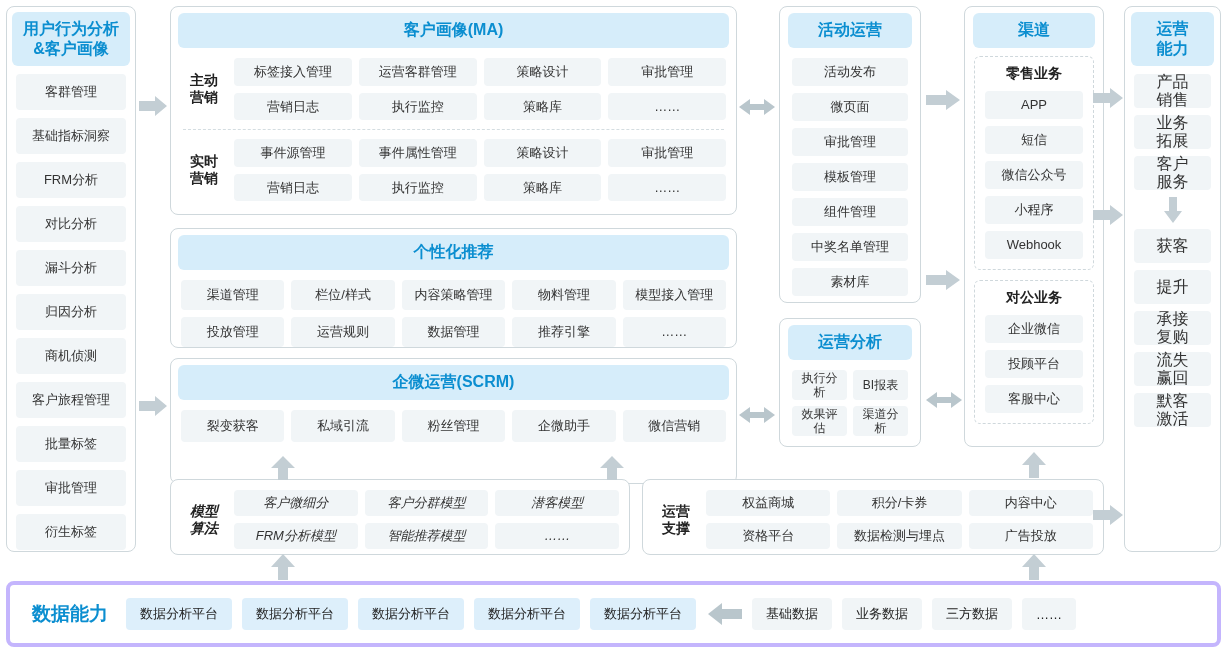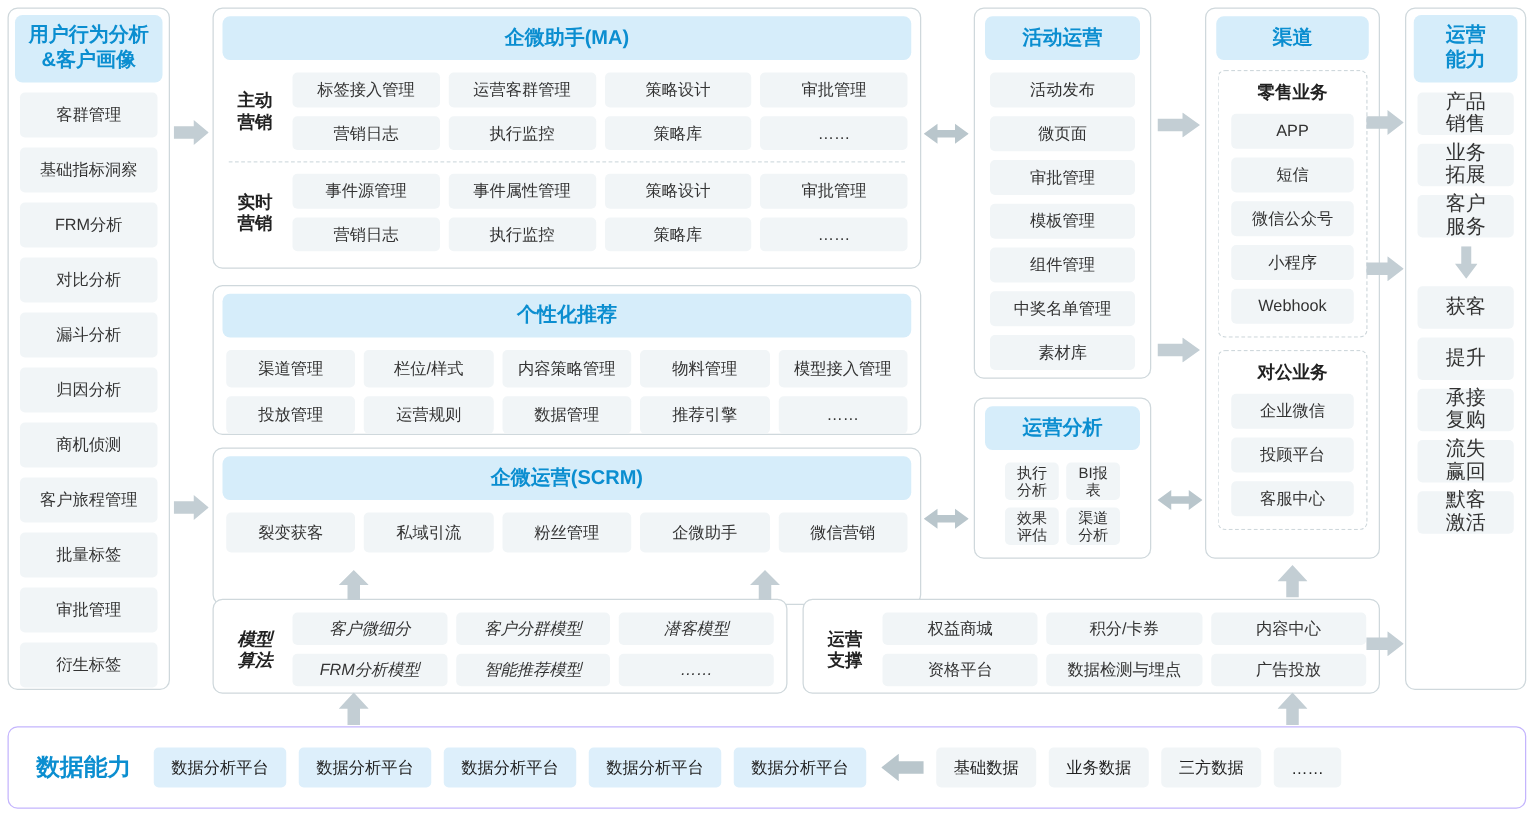--- a/index.html
+++ b/index.html
@@ -114,21 +114,21 @@
   #support-grid .cell { height: 26px; }
 
   
   #act-panel { left: 779px; top: 6px; width: 142px; height: 297px; }
   #act-panel .panel-title { margin: 6px 8px 10px 8px; }
   #act-panel .cell { height: 28px; margin: 0 12px 7px 12px; }
 
   
   #ana-panel { left: 779px; top: 318px; width: 142px; height: 129px; }
   #ana-panel .panel-title { margin: 6px 8px 10px 8px; }
-  #ana-grid { grid-template-columns: 1fr 1fr; margin: 0 24px; gap: 6px; }
+  #ana-grid { grid-template-columns: 1fr 1fr; margin: 0 12px; gap: 6px; }
   #ana-grid .cell { height: 30px; font-size: 12px; }
 
   
   #ch-panel { left: 964px; top: 6px; width: 140px; height: 441px; }
   #ch-panel .panel-title { margin: 6px 8px 8px 8px; }
   .subbox {
     border: 1px dashed #cfd8dc;
     border-radius: 6px;
     margin: 0 9px 10px 9px;
     padding: 8px 0 3px 0;
@@ -146,21 +146,21 @@
   #cap-panel { left: 1124px; top: 6px; width: 97px; height: 546px; }
   #cap-panel .panel-title { margin: 5px 6px 8px 6px; line-height: 1.25; }
   #cap-panel .cell { height: 34px; margin: 0 9px 7px 9px; font-size: 16px; line-height: 1.15; }
   #cap-down-arrow { width: 100%; display: flex; justify-content: center; margin: 2px 0 6px 0; }
 
   
   #data-bar {
     position: absolute;
     left: 6px; top: 581px;
     width: 1215px; height: 66px;
-    border: 1px solid #c4b5fd;
+    border: 4px solid #c4b5fd;
     border-radius: 8px;
     background: #fff;
     display: flex;
     align-items: center;
   }
   #data-bar .bar-title {
     color: #0b8ed0;
     font-weight: bold;
     font-size: 19px;
     padding: 0 18px 0 22px;
@@ -209,21 +209,21 @@
         <polygon points="0,5 16,5 16,0 28,10 16,20 16,15 0,15" fill="#c3ced4"></polygon>
       </svg>
   </div>
   <div class="arrow" style="left:138px; top:395px; width:30px; height:22px;">
     <svg width="28" height="20" viewBox="0 0 28 20">
         <polygon points="0,5 16,5 16,0 28,10 16,20 16,15 0,15" fill="#c3ced4"></polygon>
       </svg>
   </div>
 
   <div class="panel" id="ma-panel">
-    <div class="panel-title">企微助手(MA)</div>
+    <div class="panel-title">客户画像(MA)</div>
     <div id="ma-grid1">
         <div class="rowlabel">主动<br>营销</div>
         <div class="cell">标签接入管理</div>
         <div class="cell">运营客群管理</div>
         <div class="cell">策略设计</div>
         <div class="cell">审批管理</div>
         <div class="cell">营销日志</div>
         <div class="cell">执行监控</div>
         <div class="cell">策略库</div>
         <div class="cell">……</div>

